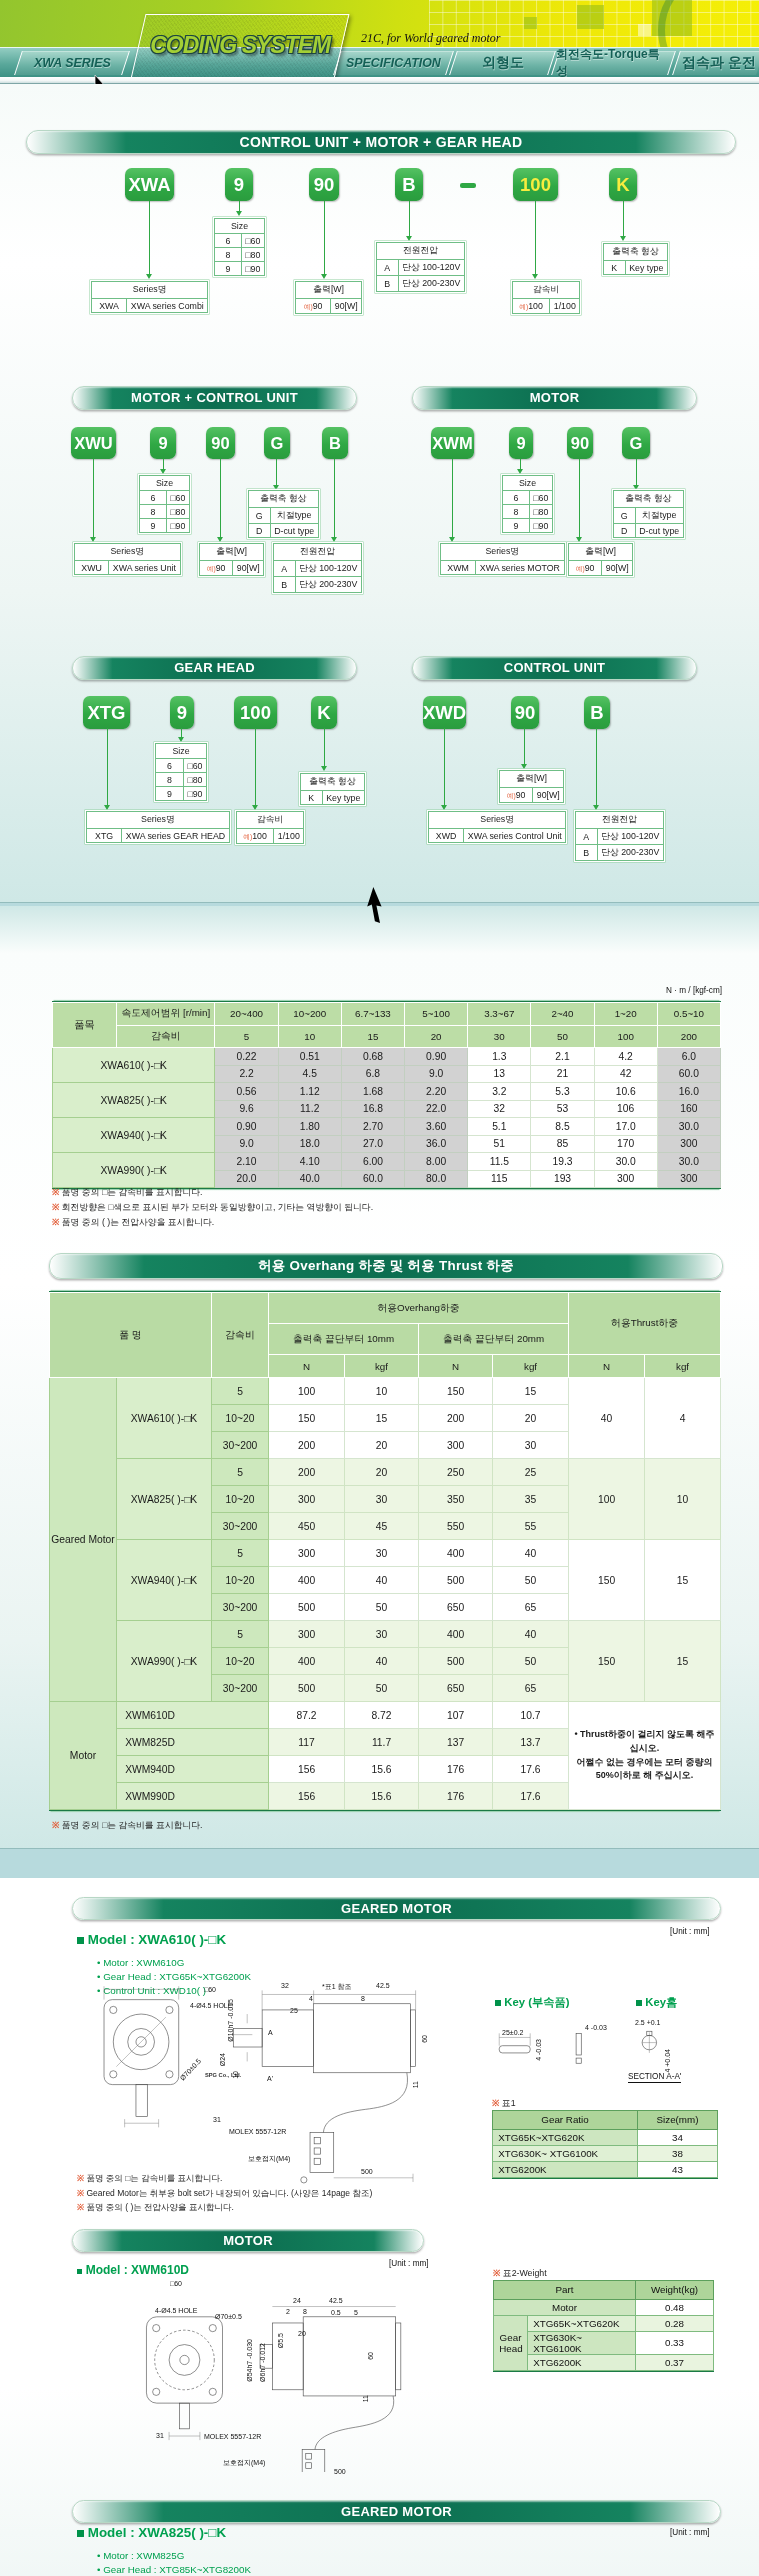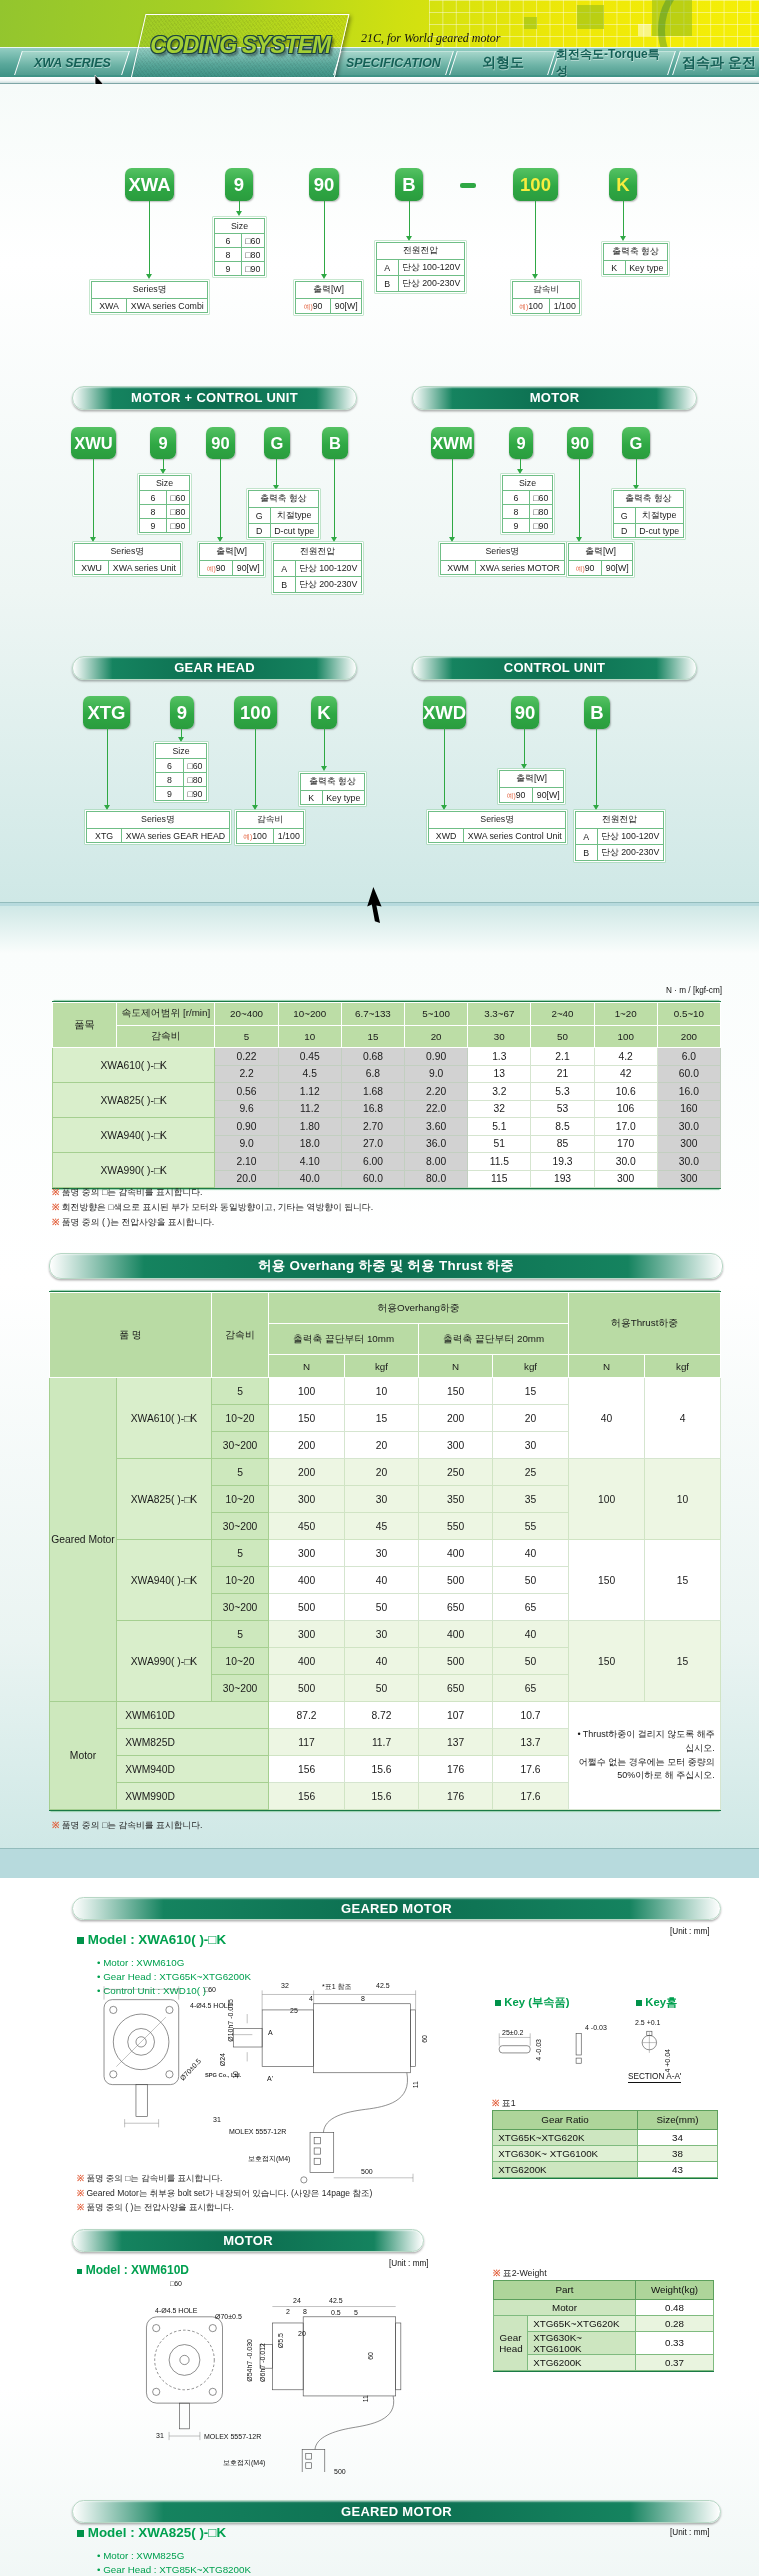--- a/index.html
+++ b/index.html
@@ -55,21 +55,21 @@
   .tqwrap tr{height:17.5px;}
   .tqwrap tr.gs td{border-top:1px solid #8cc08c;}
   .ovwrap .hc{background:#b9dba4;border:0.8px solid #fff;font-size:9.8px;}
   .ovwrap .glab{background:#cde8bd;border:0.5px solid #a5cf90;font-size:10.3px;}
   .ovwrap .mlab{background:#d9eecb;border:0.5px solid #a5cf90;font-size:10.3px;}
   .ovwrap .rlab{background:#cde8bd;border:0.5px solid #a5cf90;font-size:10.3px;}
   .ovwrap td.w{background:#fff;border:0.5px solid #d5e5cf;}
   .ovwrap td.t{background:#edf6e3;border:0.5px solid #d0e4c4;}
   .ovwrap tr.gs td{border-top:1px solid #8cc08c;}
   .ovwrap tr.ms td{border-top:1.5px solid #2e8050;}
-  .ovwrap td.tnote{background:#fff;border:0.5px solid #d5e5cf;text-align:right;font-size:9px;padding:3.1px 5.2px;line-height:1.55;}
+  .ovwrap td.tnote{background:#fff;border:0.5px solid #d5e5cf;text-align:center;font-size:9px;padding:3.1px 5.2px;line-height:1.55;font-weight:bold;}
   
   .notes{position:absolute;font-size:8.8px;color:#222;}
   .note-line{line-height:1.72;}
   .star{color:#e2603c;font-weight:bold;}
   
   .model-h{position:absolute;color:#00a04f;font-size:13.4px;font-weight:bold;white-space:nowrap;}
   .model-h .sq{display:inline-block;width:6.7px;height:6.7px;background:#00924a;margin-right:4.1px;}
   .bullet{position:absolute;color:#00a04f;font-size:9.8px;font-weight:normal;white-space:nowrap;}
   .bullet::before{content:"• ";}
   .keyh{position:absolute;color:#00a04f;font-size:11.3px;font-weight:bold;white-space:nowrap;}
@@ -133,20 +133,23 @@
     <polygon points="2,0 2,34 10,27 15,43 21,40 15,25 24,24" fill="#000" stroke="#fff" stroke-width="1.3"></polygon>
   </svg>
 
   <div class="page p1"></div>
   <div class="page p2"></div>
   <div class="page p3"></div>
   <svg class="abs" style="left:366px;top:887px;" width="27" height="40" viewBox="0 0 52 78">
     <polygon points="14,0 30,38 20,36 27,70 17,67 11,34 2,38" fill="#000"></polygon>
   </svg>
 
+  <div class="pill" style="left:26px;top:130px;width:708px;">
+      <span>CONTROL UNIT + MOTOR + GEAR HEAD</span>
+    </div>
   <div class="codebox" style="left:125px;top:168px;width:49px;">
       <span>XWA</span>
     </div>
   <div class="codebox" style="left:225px;top:168px;width:28px;">
       <span>9</span>
     </div>
   <div class="codebox" style="left:309px;top:168px;width:30px;">
       <span>90</span>
     </div>
   <div class="codebox" style="left:395px;top:168px;width:28px;">
@@ -617,21 +620,21 @@
             <td>15</td>
             <td>20</td>
             <td>30</td>
             <td>50</td>
             <td>100</td>
             <td>200</td>
           </tr>
           <tr class="gs">
             <td colspan="2" rowspan="2" class="model">XWA610( )-□K</td>
             <td class="g">0.22</td>
-            <td class="g">0.45</td>
+            <td class="g">0.51</td>
             <td class="g">0.68</td>
             <td class="g">0.90</td>
             <td class="w">1.3</td>
             <td class="w">2.1</td>
             <td class="w">4.2</td>
             <td class="g">6.0</td>
           </tr>
           <tr>
             <td class="g">2.2</td>
             <td class="g">4.5</td>

